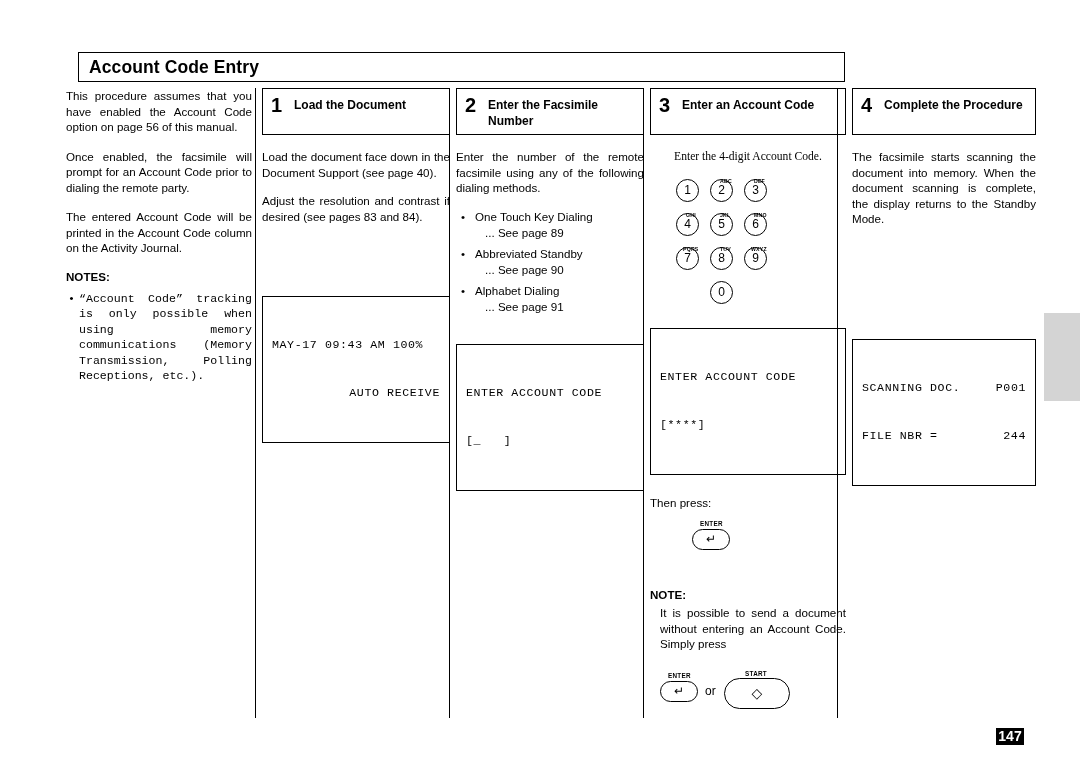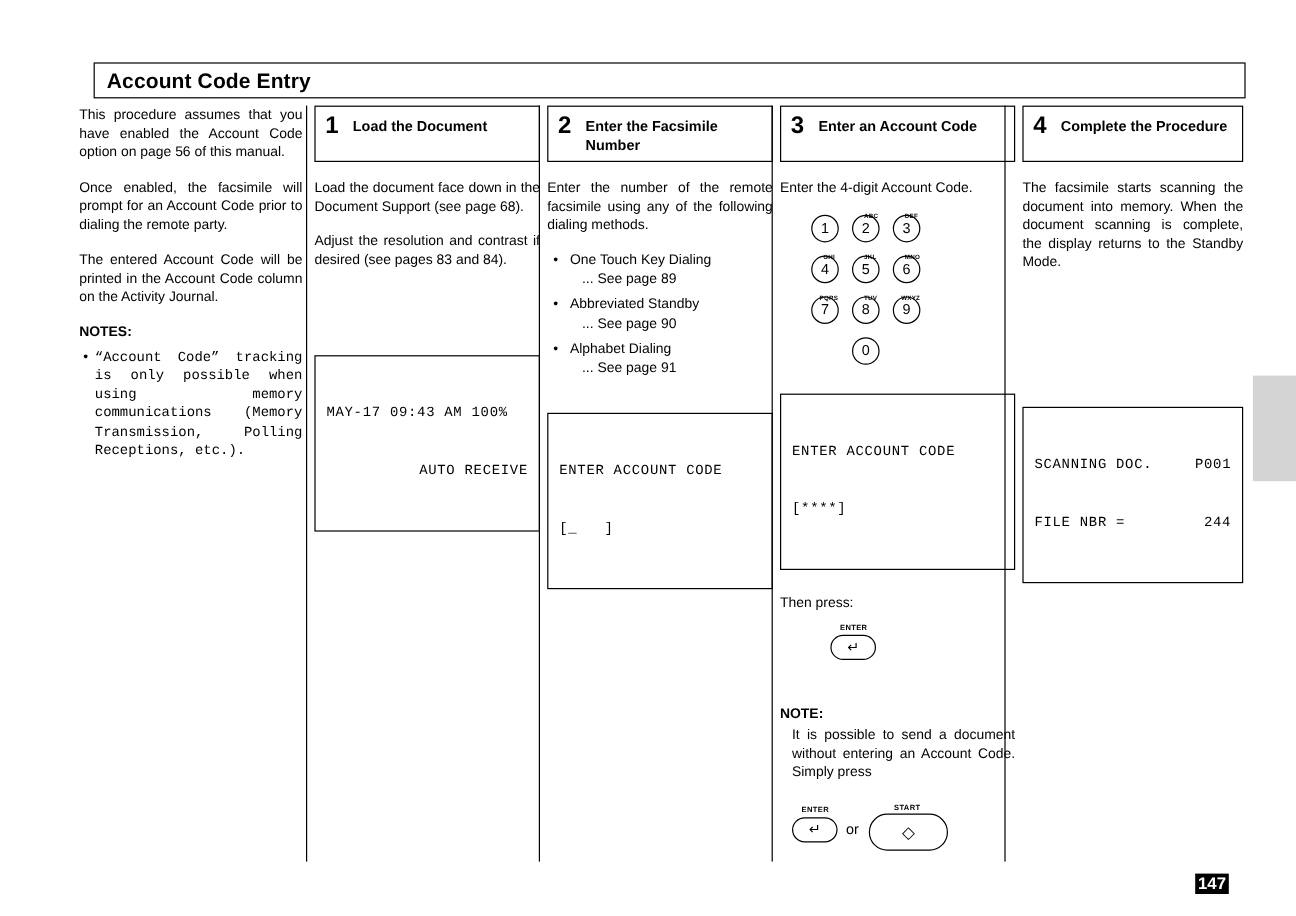--- a/index.html
+++ b/index.html
@@ -14,21 +14,21 @@
     font-family: "Liberation Sans", sans-serif;
     color: #000;
     overflow: hidden;
   }
 
   
   .title-box {
     position: absolute;
     left: 78px;
     top: 52px;
-    width: 960px;
+    width: 767px;
     height: 30px;
     border: 1.5px solid #000;
     box-sizing: border-box;
   }
   .title-box .title-text {
     position: absolute;
     left: 10px;
     top: 4px;
     font-size: 17.5px;
     font-weight: bold;
@@ -127,21 +127,21 @@
     line-height: 16px;
   }
 
   
   .body-p {
     font-size: 11.6px;
     line-height: 15.5px;
     text-align: justify;
     margin: 0 0 13px 0;
   }
-  .body-p.nojust { text-align: left; }
+  .body-p.nojust { text-align: center; font-family: Liberation Serif, serif; }
 
   ul.dash {
     margin: 4px 0 0 0;
     padding: 0;
     list-style: none;
   }
   ul.dash li {
     position: relative;
     padding-left: 19px;
     font-size: 11.6px;
@@ -310,21 +310,21 @@
     <ul class="bullets">
       <li>“Account Code” tracking is only possible when using memory communications (Memory Transmission, Polling Receptions, etc.).</li>
     </ul>
   </div>
 
   <div class="col col-1">
     <div class="step-head">
       <div class="step-num">1</div>
       <div class="step-title">Load the Document</div>
     </div>
-    <p class="body-p">Load the document face down in the Document Support (see page 68).</p>
+    <p class="body-p">Load the document face down in the Document Support (see page 40).</p>
     <p class="body-p">Adjust the resolution and contrast if desired (see pages 83 and 84).</p>
     <div class="lcd" style="margin-top:72px;">
       <div class="row"><span>MAY-17 09:43 AM 100%</span></div>
       <div class="row" style="justify-content:flex-end;"><span>AUTO RECEIVE</span></div>
     </div>
   </div>
 
   <div class="col col-2">
     <div class="step-head">
       <div class="step-num">2</div>

